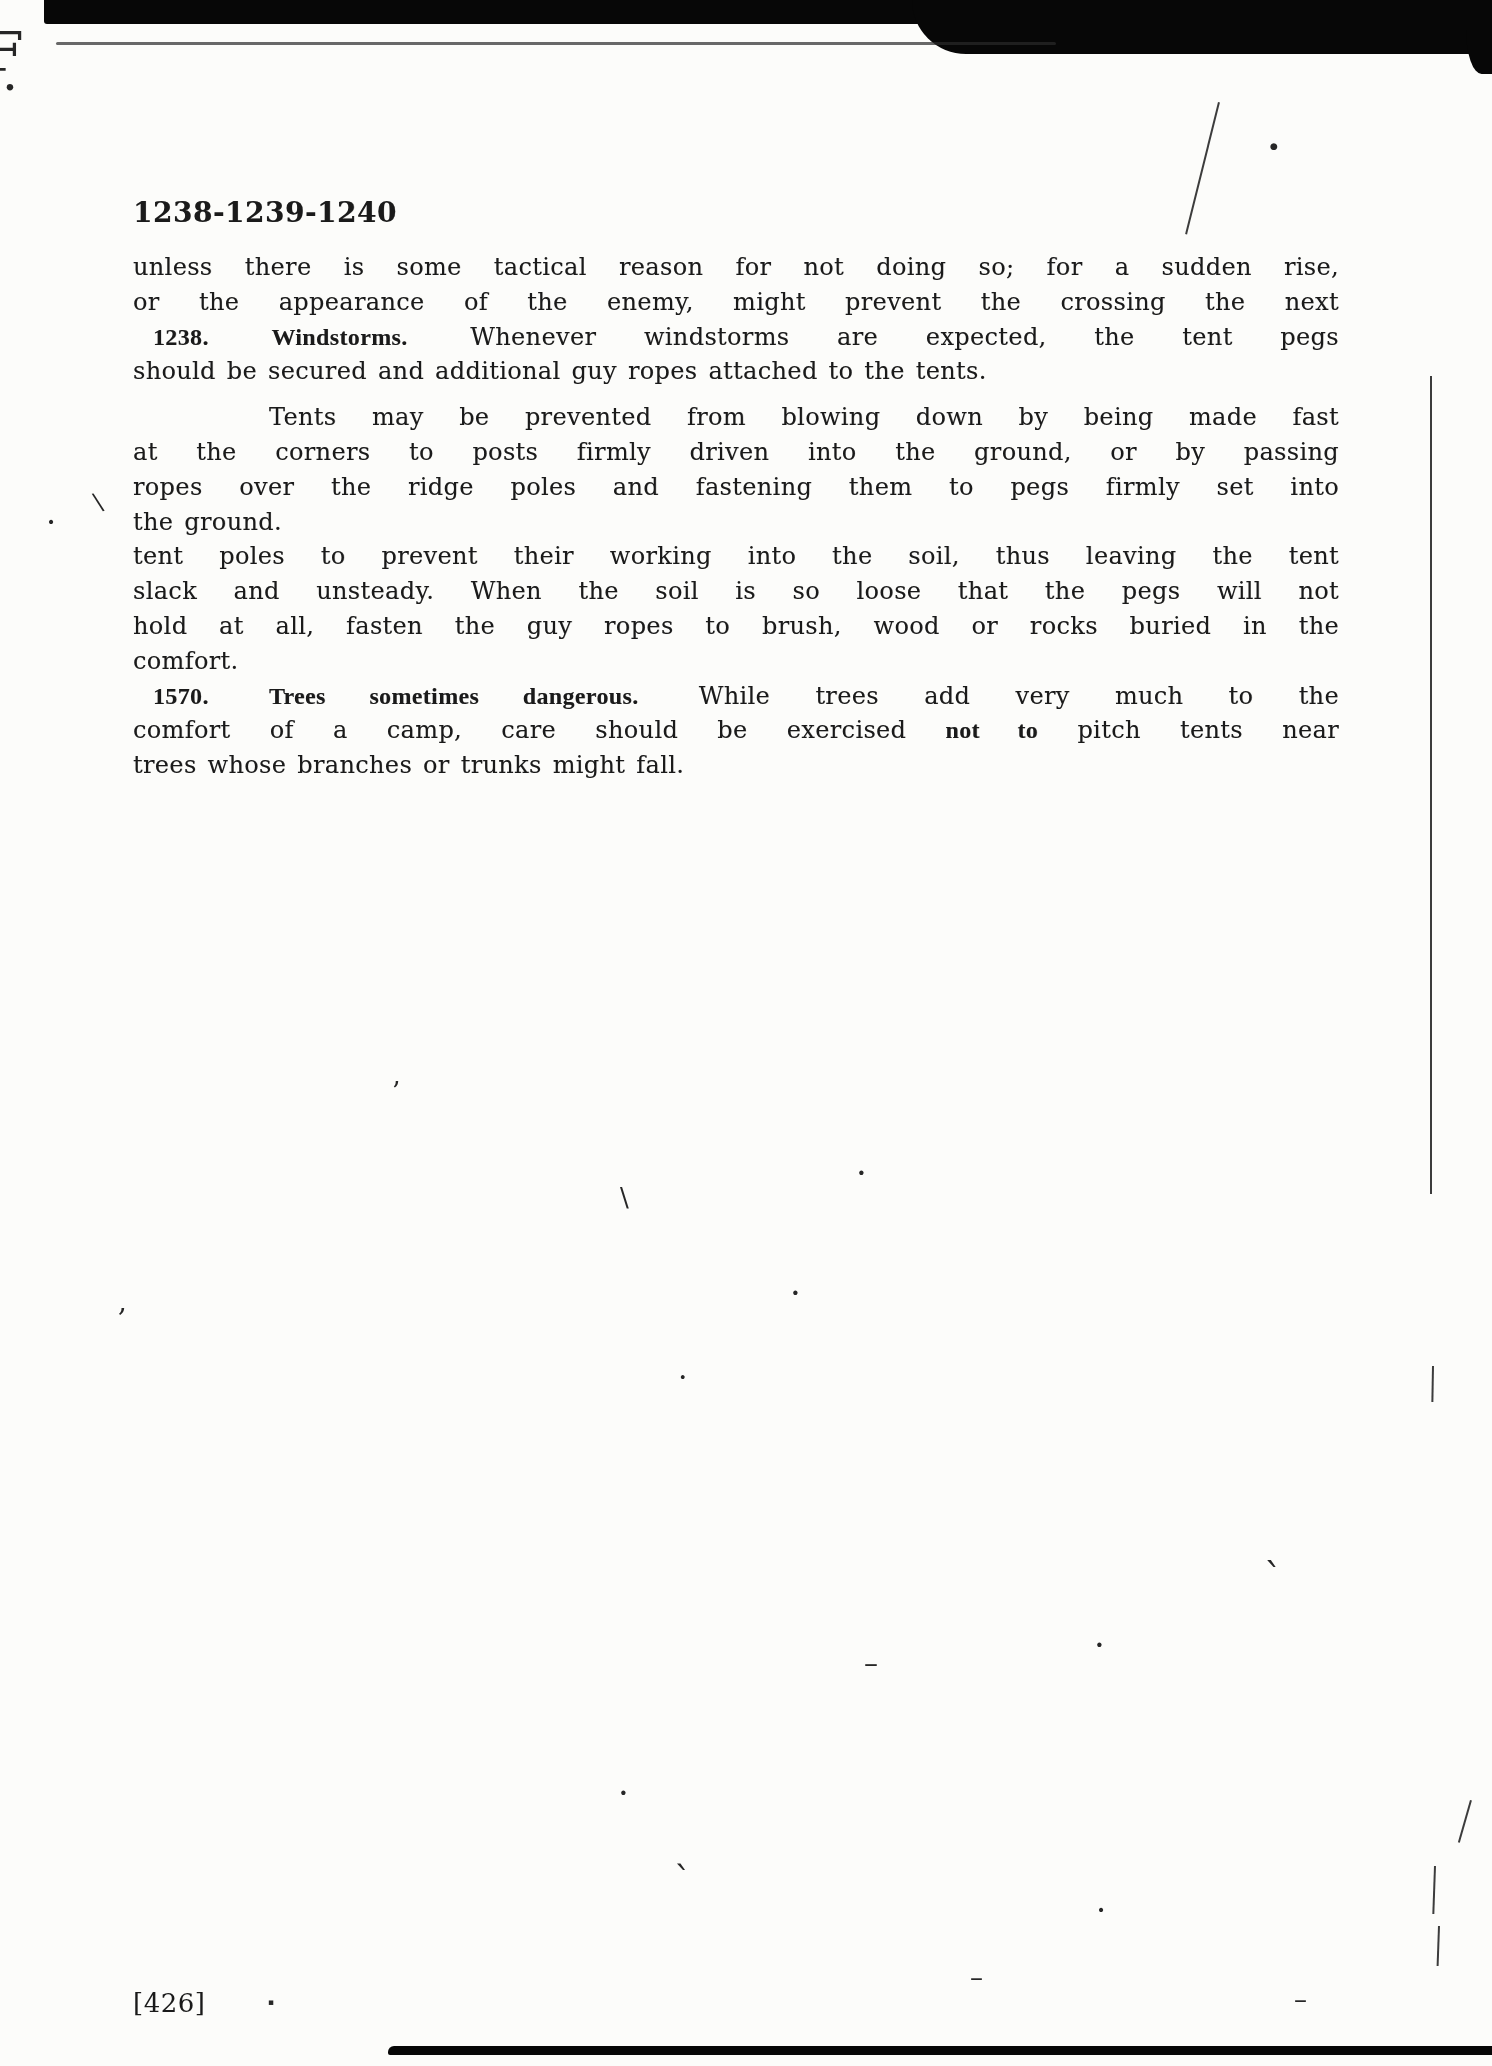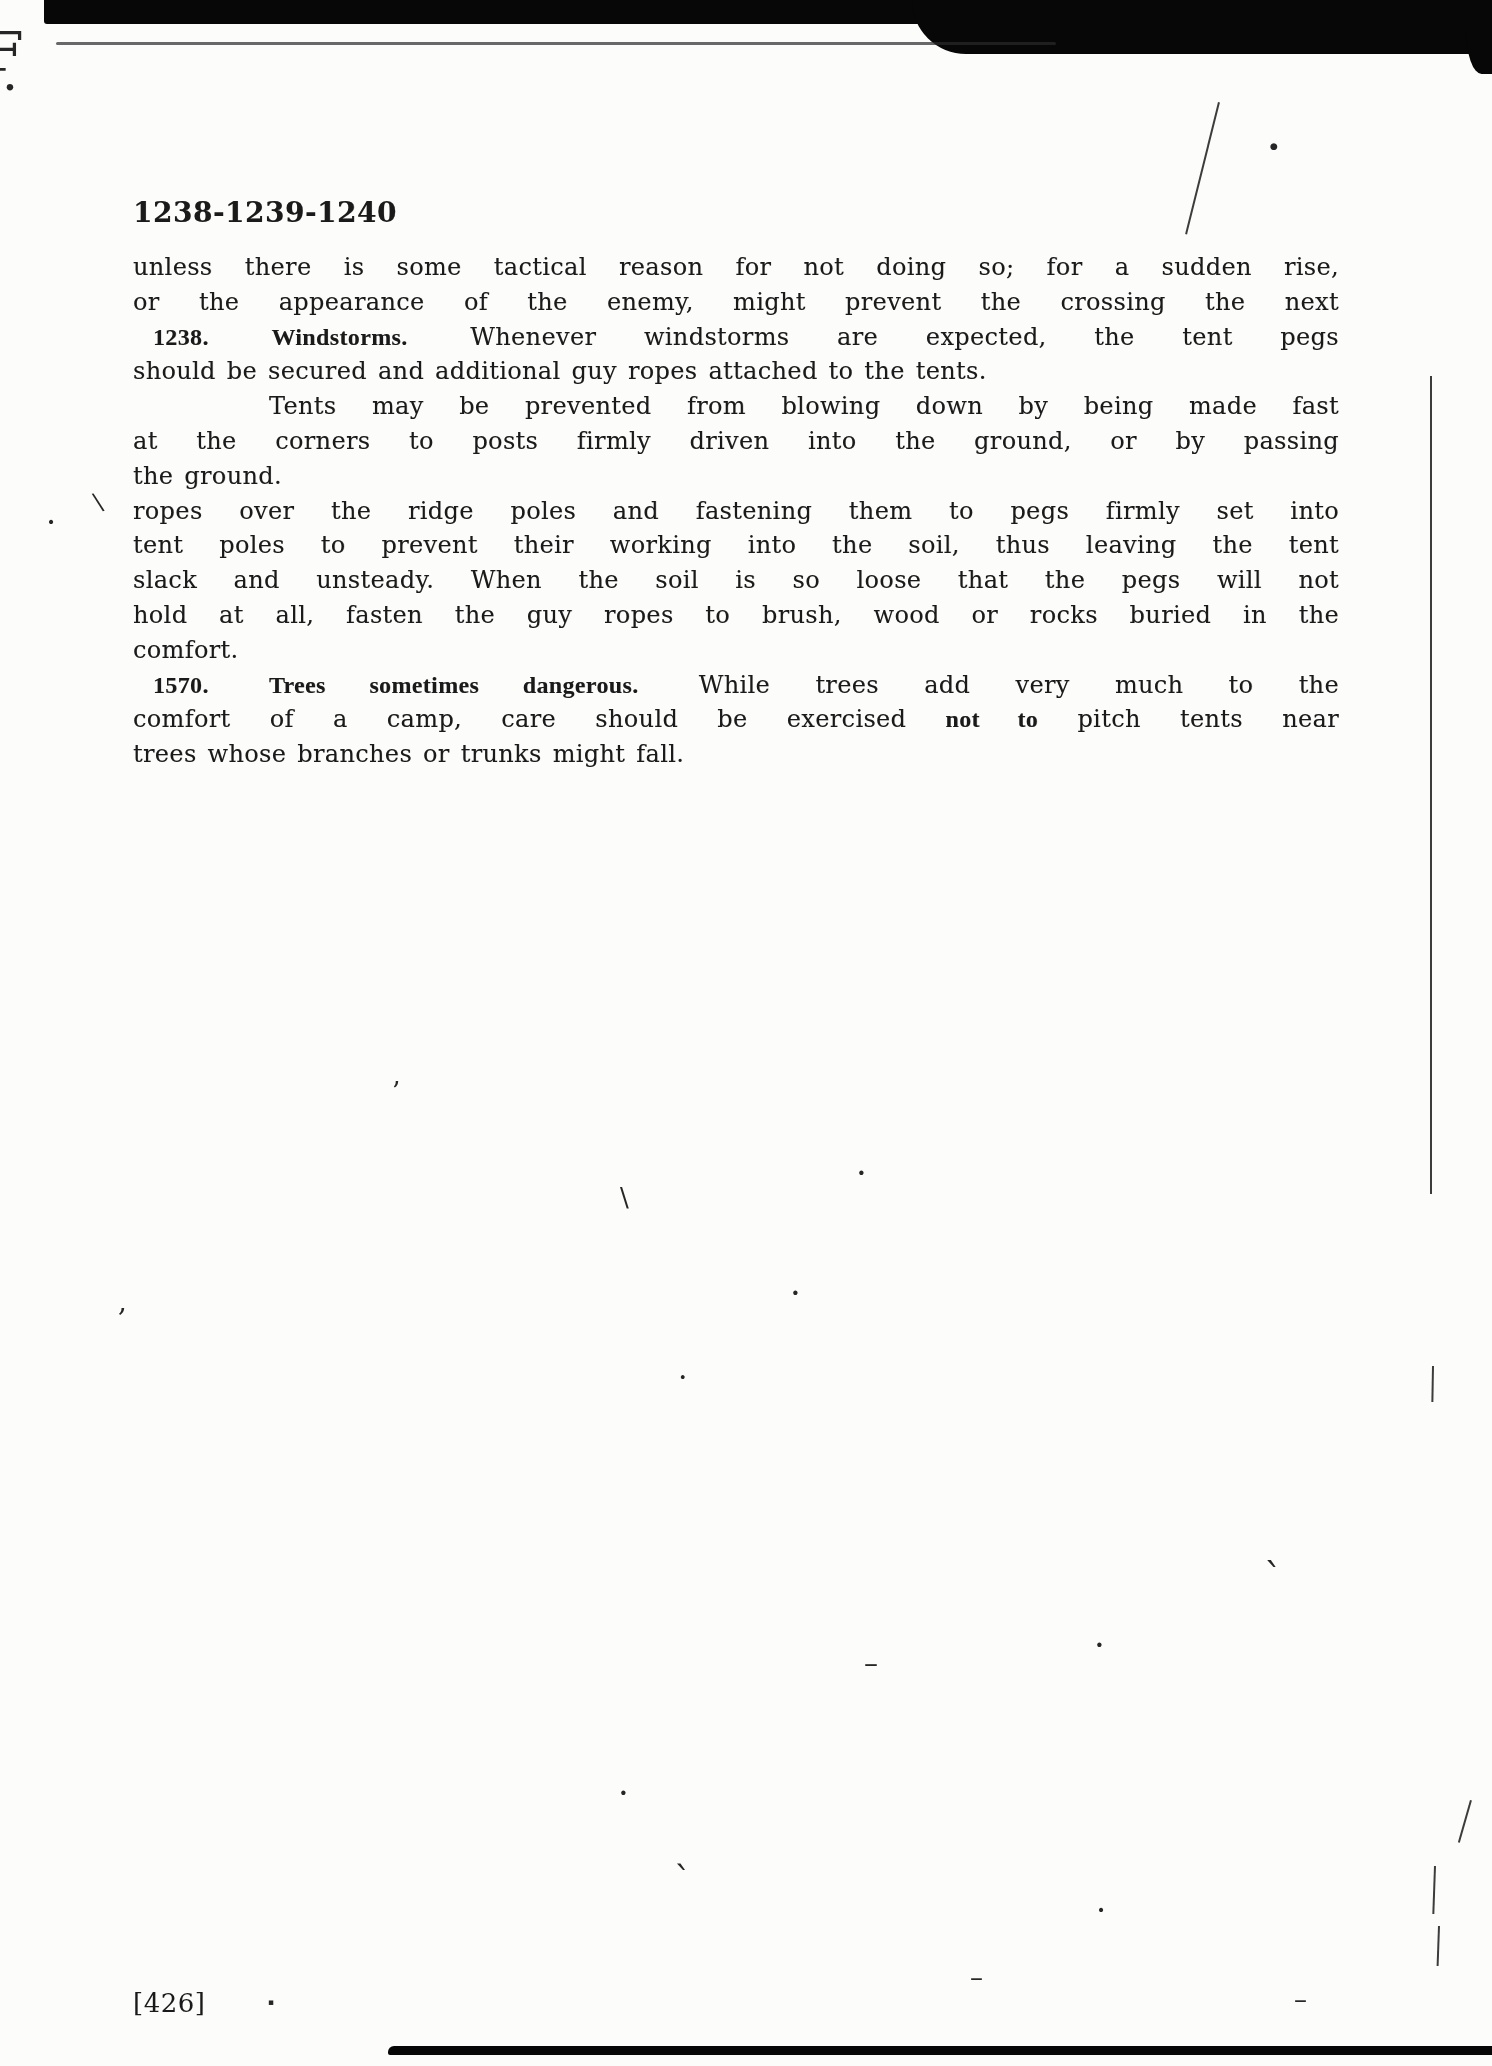--- a/index.html
+++ b/index.html
@@ -84,24 +84,24 @@
   <div class="bar-corner"></div>
   <div class="bar-underline"></div>
 
   <div class="hdr">1238-1239-1240</div>
 
   <div class="text-block">
       <div class="tline just"><span>unless there is some tactical reason for not doing so; for a sudden rise,</span></div>
       <div class="tline just"><span>or the appearance of the enemy, might prevent the crossing the next</span></div>
       <div class="tline just" style="padding-left: 20px;"><span class="b gap">1238.</span> <span class="b gap">Windstorms.</span> <span>Whenever windstorms are expected, the tent pegs</span></div>
       <div class="tline"><span>should be secured and additional guy ropes attached to the tents.</span></div>
-      <div class="tline just" style="padding-left: 136px;"><span>Tents may be prevented from blowing down by being made fast</span></div>
+      <div class="tline just" style="padding-left: 136px; margin-top: 11px;"><span>Tents may be prevented from blowing down by being made fast</span></div>
       <div class="tline just"><span>at the corners to posts firmly driven into the ground, or by passing</span></div>
+      <div class="tline just"><span>ropes over the ridge poles and fastening them to pegs firmly set into</span></div>
       <div class="tline"><span>the ground.</span></div>
-      <div class="tline just"><span>ropes over the ridge poles and fastening them to pegs firmly set into</span></div>
       <div class="tline just"><span>tent poles to prevent their working into the soil, thus leaving the tent</span></div>
       <div class="tline just"><span>slack and unsteady. When the soil is so loose that the pegs will not</span></div>
       <div class="tline just"><span>hold at all, fasten the guy ropes to brush, wood or rocks buried in the</span></div>
       <div class="tline"><span>comfort.</span></div>
       <div class="tline just" style="padding-left: 20px;"><span class="b gap">1570.</span> <span class="b gap">Trees sometimes dangerous.</span> <span>While trees add very much to the</span></div>
       <div class="tline just"><span>comfort of a camp, care should be exercised</span> <span class="b">not to</span> <span>pitch tents near</span></div>
       <div class="tline"><span>trees whose branches or trunks might fall.</span></div>
     </div>
 
   <div class="ftr">[426]</div>

